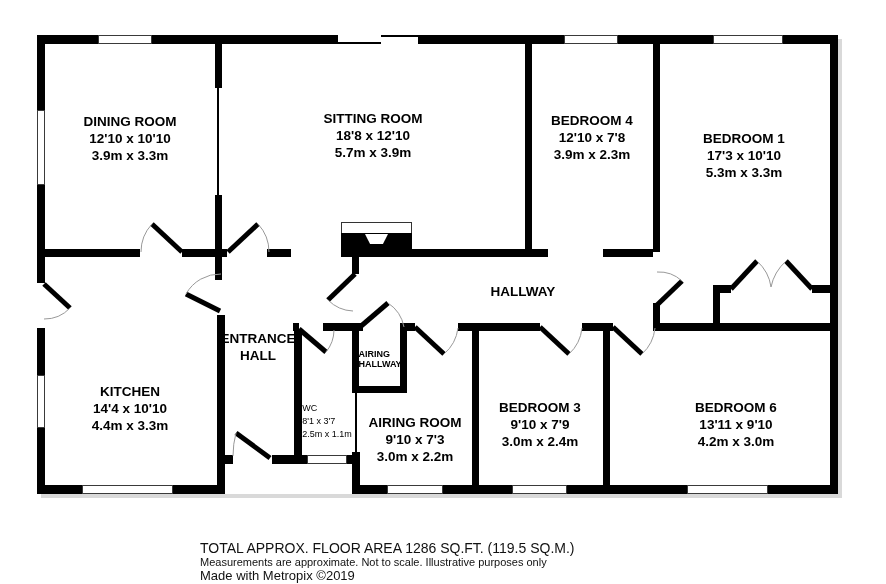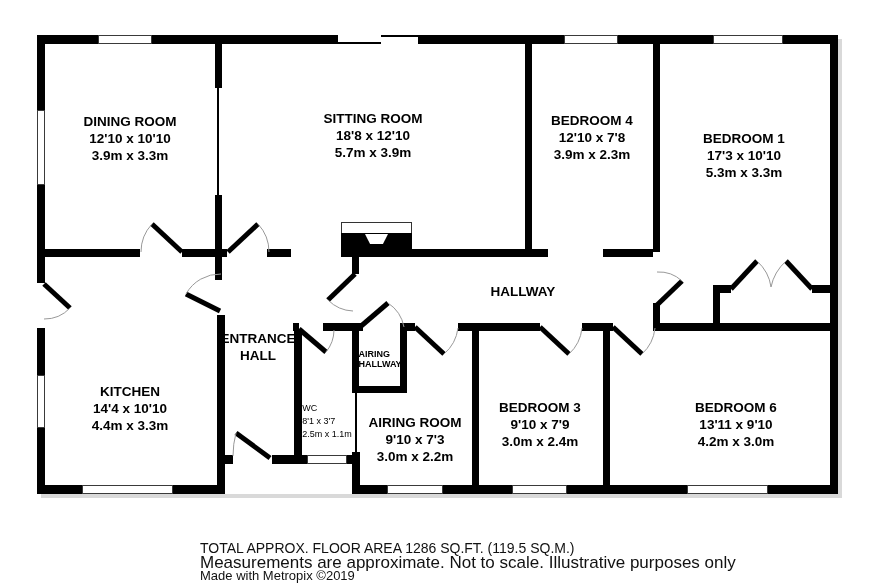--- a/index.html
+++ b/index.html
@@ -14,21 +14,21 @@
   .sm-label{position:absolute;transform:translateX(-50%);text-align:left;
             font-size:9px;line-height:13px;font-weight:normal;color:#000;white-space:nowrap;}
   .xs-label{position:absolute;transform:translateX(-50%);text-align:left;
             font-size:9px;line-height:10px;font-weight:bold;color:#000;white-space:nowrap;}
   #doors{position:absolute;left:0;top:0;pointer-events:none;}
   .fp-top{position:absolute;background:#fff;border:1px solid #333;box-sizing:border-box;}
   .fp-hearth{position:absolute;background:#000;}
   .fp-notch{position:absolute;background:#fff;clip-path:polygon(0 0,100% 0,78% 100%,22% 100%);}
   #footer{position:absolute;left:200px;top:540px;width:684px;text-align:left;color:#111;}
   #footer .l1{font-size:14px;line-height:16px;}
-  #footer .l2{font-size:17px;line-height:13px;}
+  #footer .l2{font-size:11px;line-height:13px;}
   #footer .l3{font-size:13px;line-height:13px;}
 </style>
 </head>
 <body>
 
 <div id="plan">
 
   <div class="base" style="left:37px;top:35px;width:801px;height:459px;box-shadow:4px 4px 0 #d9d9d9;"></div>
 
   <div>

